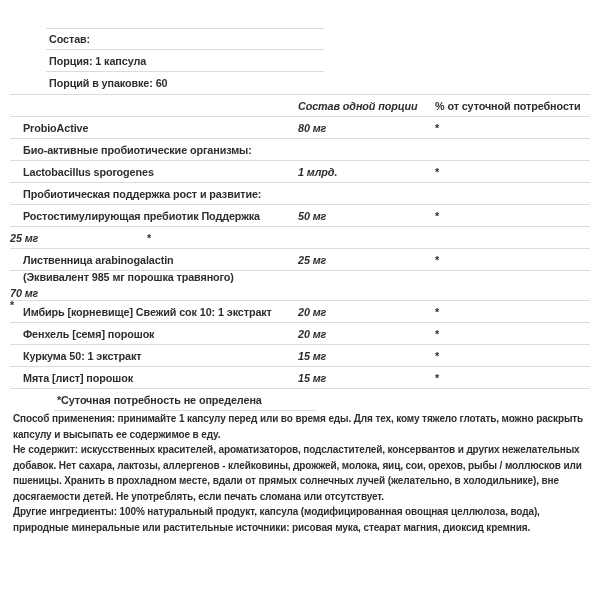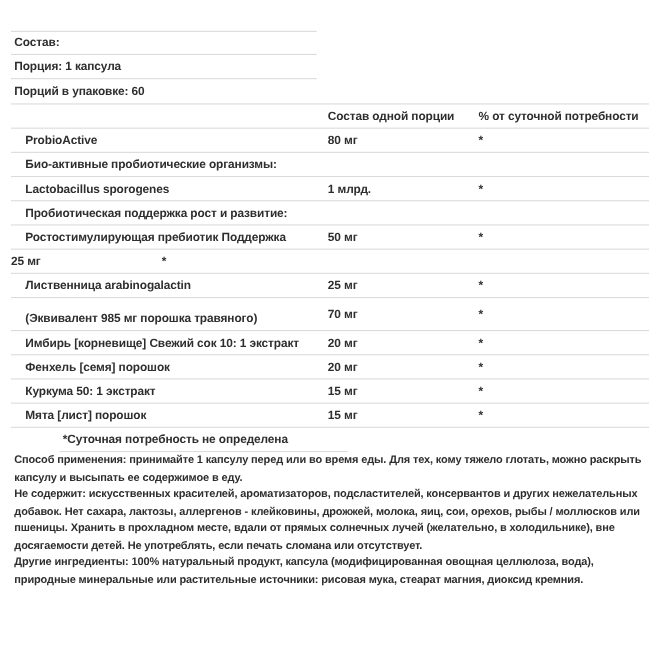--- a/index.html
+++ b/index.html
@@ -18,34 +18,35 @@
     font-size:10.8px;
     font-weight:bold;
     letter-spacing:-0.1px;
   }
   .info-row { display:flex; }
   .info-inner {
     width:278px; min-height:22px;
     display:flex; align-items:center;
     border-bottom:1px solid #dbdbdb;
     padding-left:3px;
+    margin-left:36px;
   }
   .info-row.first .info-inner { border-top:1px solid #dbdbdb; }
   .info-row.full { border-bottom:1px solid #dbdbdb; }
   .info-row.full .info-inner { border-bottom:none;text-align:center; }
 
   .hrow, .drow {
     display:flex;
     min-height:22px;
     border-bottom:1px solid #dbdbdb;
   }
   .c1 { width:278px; display:flex; align-items:center; padding-left:3px; padding-right:6px;margin-left:10px; }
-  .c2 { width:137px; display:flex; align-items:center; }
+  .c2 { width:137px; display:flex; align-items:center;font-style:italic; }
   .c3 { flex:1; display:flex; align-items:center; }
-  .drow.tall { height:30px; }
+  .drow.tall { height:30px;flex-direction:column; }
   .drow.tall .c1 { align-items:flex-end; padding-bottom:4px; }
 
   .footnote-row { display:flex;margin-left:44px; }
   .footnote-inner {
     width:262px; min-height:22px;
     display:flex; align-items:center;
     border-bottom:1px solid #dbdbdb;
     padding-left:3px;
   }
 

